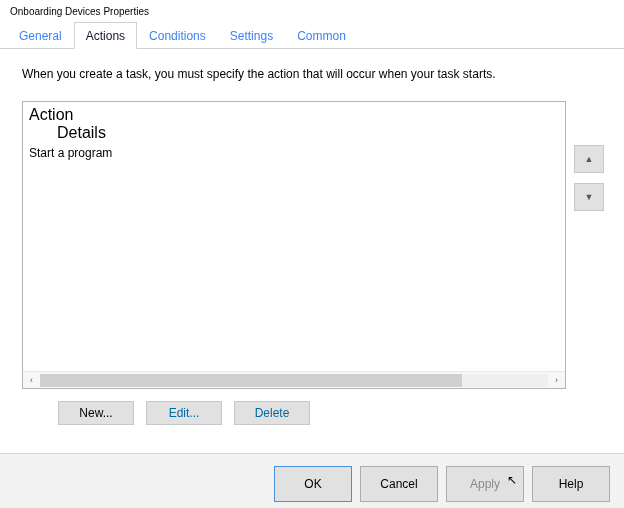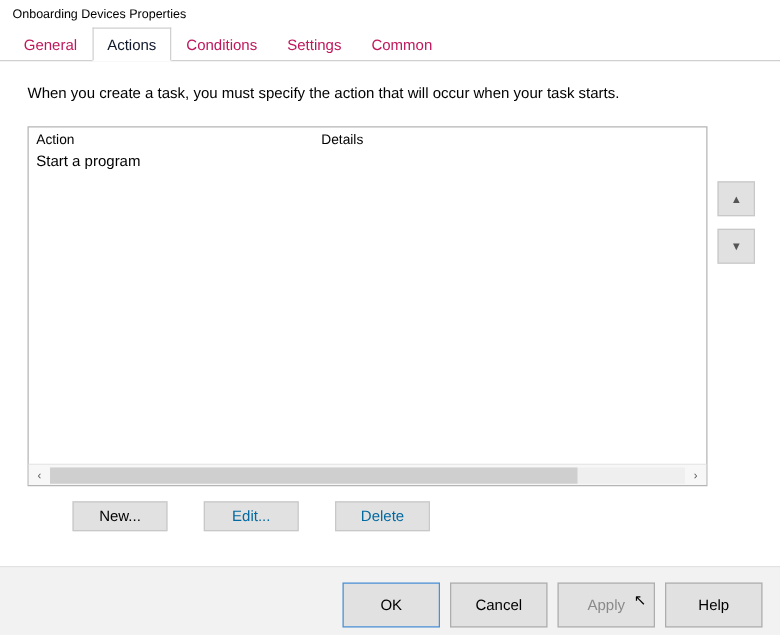--- a/index.html
+++ b/index.html
@@ -20,21 +20,21 @@
   .tabs {
     display: flex;
     border-bottom: 1px solid #d0d0d0;
     padding-left: 7px;
     gap: 0;
     font-size: 12px;
   }
   .tab {
     padding: 6px 11px 5px 11px;
     cursor: default;
-    color: #be185d;
+    color: #3b82f6;
     border: 1px solid transparent;
     border-bottom: none;
     position: relative;
     top: 1px;
   }
   .tab.active {
     background: #fff;
     border: 1px solid #d0d0d0;
     border-bottom: 1px solid #fff;
     color: #0f172a;
@@ -53,22 +53,23 @@
   .list-box {
     flex: 1;
     border: 1px solid #b5b5b5;
     height: 288px;
     display: flex;
     flex-direction: column;
     background: #fff;
   }
   .list-header {
     display: flex;
-    font-size: 11px;
+    font-size: 16px;
     padding: 4px 6px 4px 6px;
+    flex-direction: column;
   }
   .col-action { width: 200px; }
   .col-details { flex: 1; margin-left: 28px; }
   .list-body {
     flex: 1;
     overflow: hidden;
     padding: 0 6px;
   }
   .row {
     display: flex;
@@ -122,21 +123,21 @@
     border: 1px solid #c8c8c8;
     display: flex;
     align-items: center;
     justify-content: center;
     font-size: 9px;
     color: #555;
     cursor: default;
   }
   .row-buttons {
     display: flex;
-    gap: 29px;
+    gap: 12px;
     margin-top: 12px;
     padding-left: 36px;
   }
   .btn {
     min-width: 76px;
     height: 24px;
     background: #e1e1e1;
     border: 1px solid #c8c8c8;
     font-size: 12px;
     padding: 0 10px;

